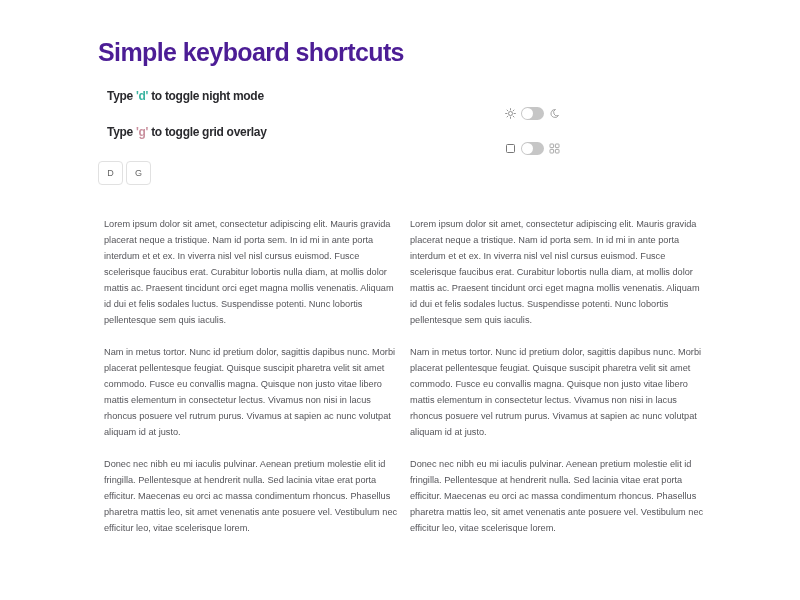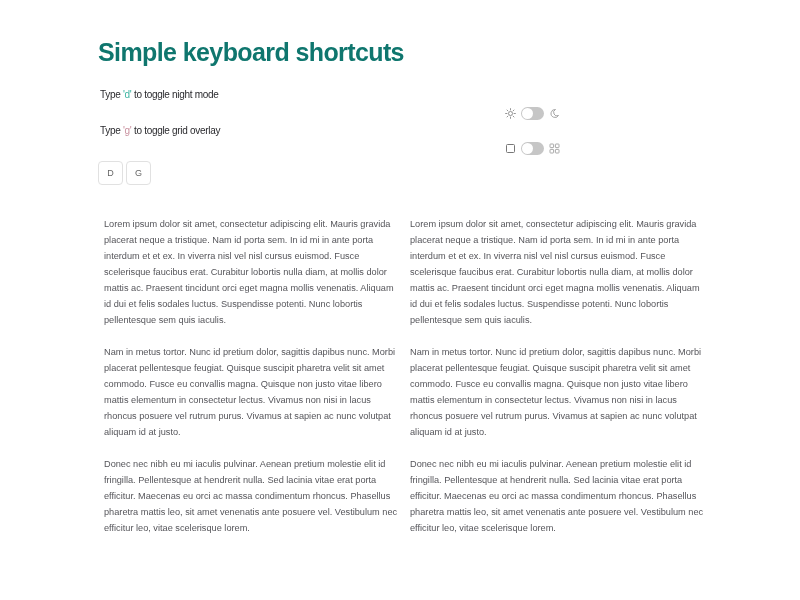--- a/index.html
+++ b/index.html
@@ -17,29 +17,29 @@
     }
     .page-title {
       position: absolute;
       left: 98px;
       top: 38px;
       margin: 0;
       font-family: "Liberation Sans", sans-serif;
       font-weight: 700;
       font-size: 25px;
       letter-spacing: -0.6px;
-      color: #0f766e;
+      color: #4c1d95;
     }
     .instr {
       position: absolute;
-      left: 100px;
+      left: 107px;
       margin: 0;
       font-family: "Liberation Sans", sans-serif;
-      font-weight: 400;
-      font-size: 10px;
+      font-weight: 700;
+      font-size: 12px;
       letter-spacing: -0.3px;
       color: #2a2a2e;
     }
     .instr.d { top: 89px; }
     .instr.g { top: 125px; }
     .key-d { color: #3cb4a1; }
     .key-g { color: #c9909e; }
 
     .keys {
       position: absolute;

